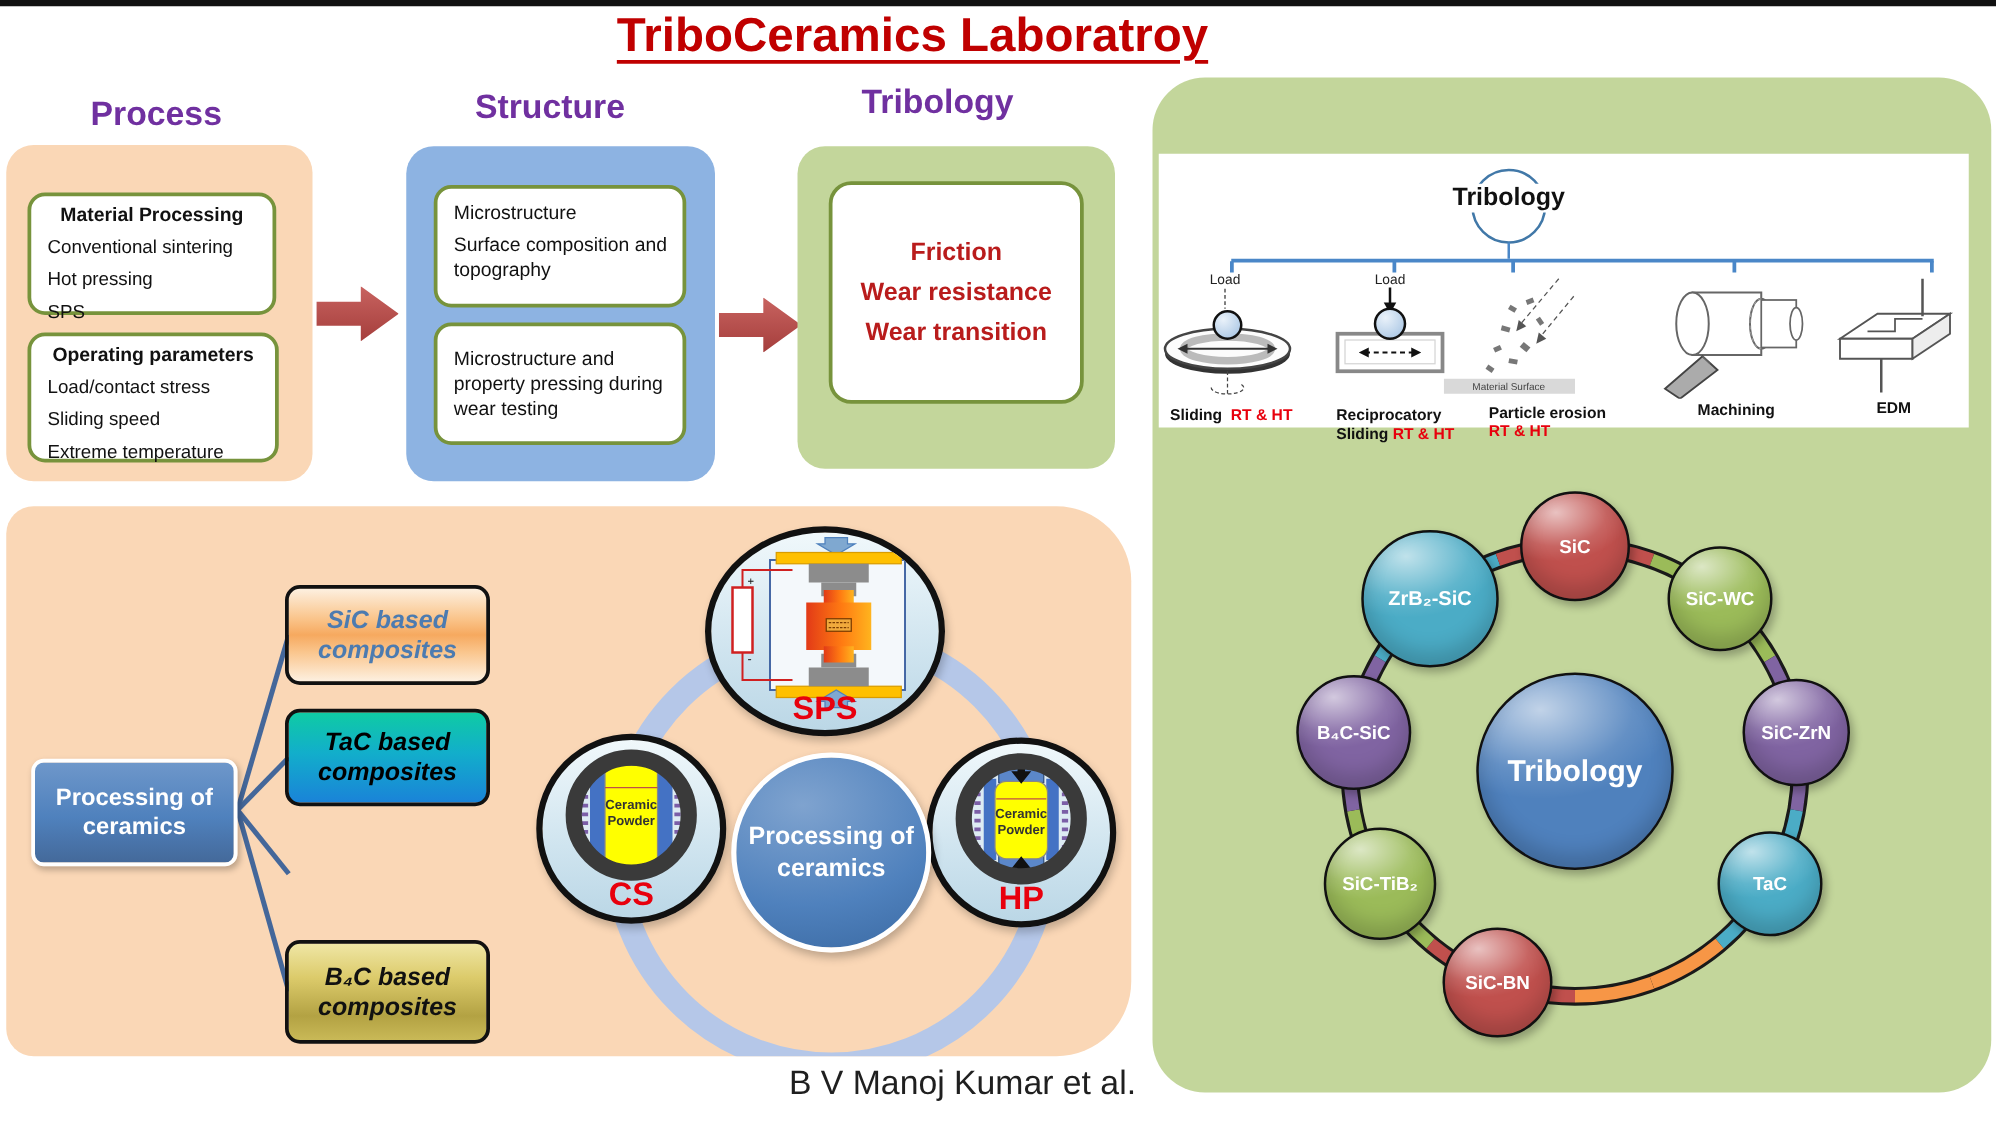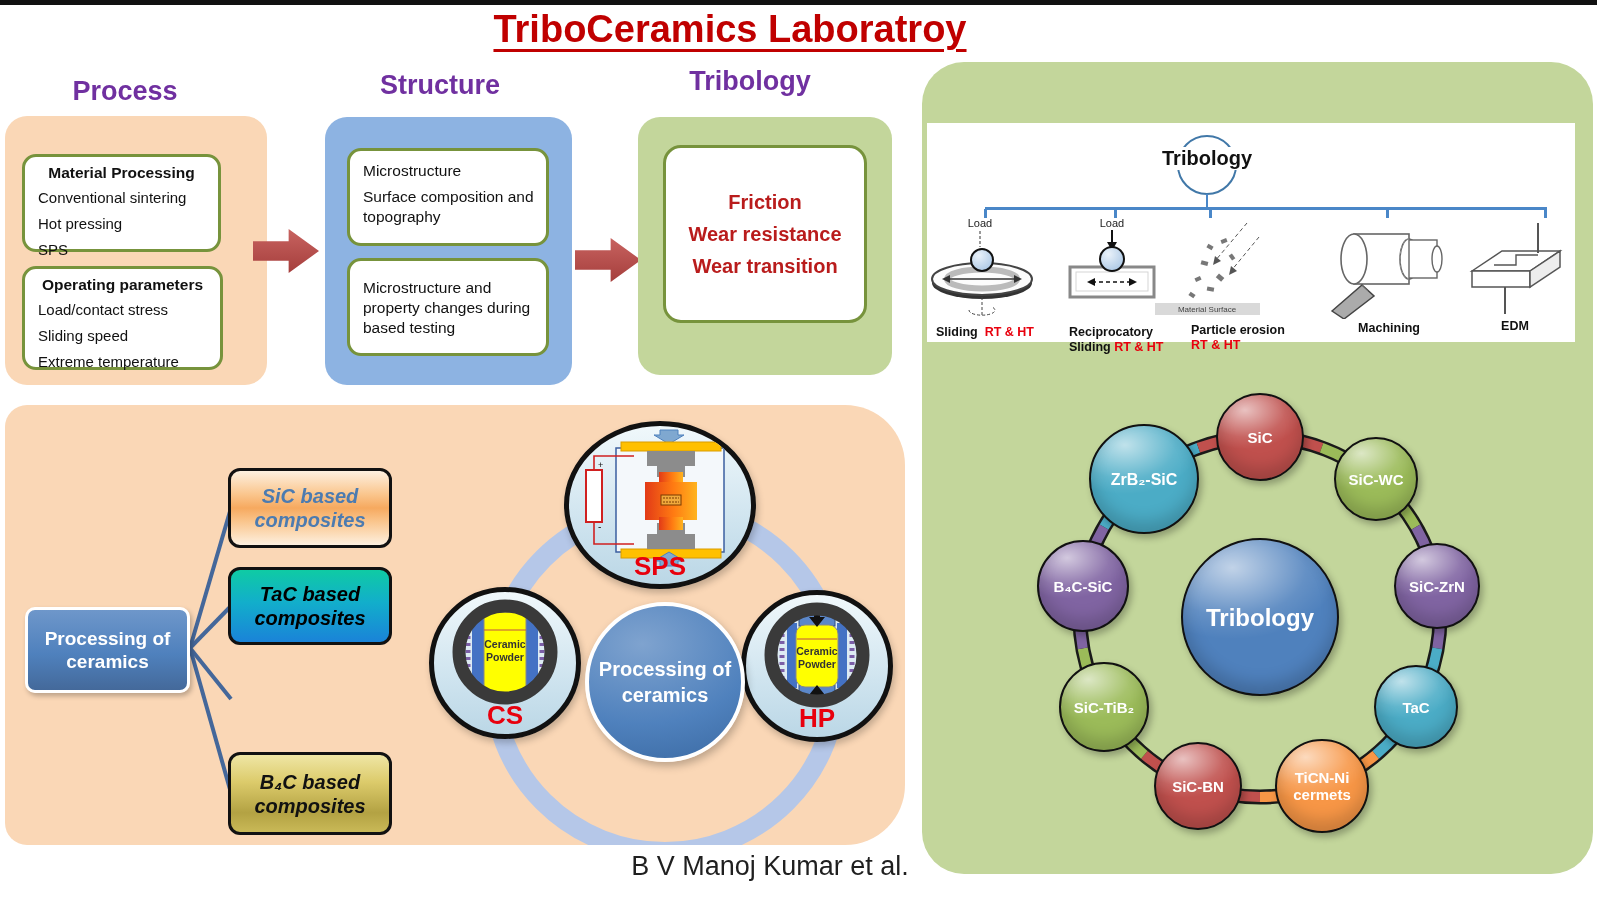--- a/index.html
+++ b/index.html
@@ -61,21 +61,21 @@
 <body>
 
 <div class="page">
   <div class="abs topbar"></div>
   <div class="abs title">TriboCeramics Laboratroy</div>
 
   <div class="abs colhead" style="left:40px;top:76px;">Process</div>
   <div class="abs colhead" style="left:355px;top:70px;">Structure</div>
   <div class="abs colhead" style="left:665px;top:66px;">Tribology</div>
 
-  <div class="abs panel-peach" style="left:5px;top:116px;width:245px;height:269px;padding-left:17px;">
+  <div class="abs panel-peach" style="left:5px;top:116px;width:245px;height:269px;">
     <div class="wbox" style="left:17px;top:38px;width:199px;height:98px;">
       <div class="bt">Material Processing</div>
       <div class="it">Conventional sintering</div>
       <div class="it">Hot pressing</div>
       <div class="it">SPS</div>
     </div>
     <div class="wbox" style="left:17px;top:150px;width:201px;height:104px;">
       <div class="bt">Operating parameters</div>
       <div class="it">Load/contact stress</div>
       <div class="it">Sliding speed</div>
@@ -85,21 +85,21 @@
 
   <div class="abs arrow" style="left:253px;top:229px;width:66px;height:44px;"></div>
   <div class="abs arrow" style="left:575px;top:238px;width:66px;height:44px;"></div>
 
   <div class="abs panel-blue" style="left:325px;top:117px;width:247px;height:268px;">
     <div class="wbox" style="left:22px;top:31px;width:202px;height:98px;">
       <div class="sbtext">Microstructure</div>
       <div class="sbtext" style="margin-top:6px;">Surface composition and topography</div>
     </div>
     <div class="wbox" style="left:22px;top:141px;width:202px;height:98px;">
-      <div class="sbtext" style="margin-top:17px;">Microstructure and property changes during based testing</div>
+      <div class="sbtext" style="margin-top:17px;">Microstructure and property pressing during wear testing</div>
     </div>
   </div>
 
   <div class="abs panel-green" style="left:638px;top:117px;width:254px;height:258px;">
     <div class="wbox" style="left:25px;top:28px;width:204px;height:178px;border-radius:18px;">
       <div class="tribo-items">
         <div>Friction</div>
         <div>Wear resistance</div>
         <div>Wear transition</div>
       </div>
@@ -222,21 +222,20 @@
       <path class="arc" style="stroke:var(--node_purple,#8064A2)" d="M 160.7 523.7 A 180 180 0 0 1 182.1 465"></path>
       <path class="arc" style="stroke:var(--node_teal,#4BACC6)" d="M 182.1 465 A 180 180 0 0 1 222.3 417.1"></path>
       <path class="arc" style="stroke:var(--node_teal,#4BACC6)" d="M 222.3 417.1 A 180 180 0 0 1 276.4 385.8"></path>
       <path class="arc" style="stroke:var(--node_red,#C0504D)" d="M 276.4 385.8 A 180 180 0 0 1 338 375"></path>
     </svg>
 
     <div class="node" style="--c:var(--node_red,#C0504D);left:294px;top:331px;width:88px;height:88px;">SiC</div>
     <div class="node" style="--c:var(--node_green,#9BBB59);left:412px;top:375px;width:84px;height:84px;">SiC-WC</div>
     <div class="node" style="--c:var(--node_purple,#8064A2);left:472px;top:481px;width:86px;height:86px;">SiC-ZrN</div>
     <div class="node" style="--c:var(--node_teal,#4BACC6);left:452px;top:603px;width:84px;height:84px;">TaC</div>
-    <div class="node" style="--c:var(--node_orange,#F79646);left:353px;top:677px;width:94px;height:94px;padding:0 10px;">TiCN-Ni cermets</div>
     <div class="node" style="--c:var(--node_red,#C0504D);left:232px;top:680px;width:88px;height:88px;">SiC-BN</div>
     <div class="node" style="--c:var(--node_green,#9BBB59);left:137px;top:600px;width:90px;height:90px;">SiC-TiB₂</div>
     <div class="node" style="--c:var(--node_purple,#8064A2);left:115px;top:478px;width:92px;height:92px;">B₄C-SiC</div>
     <div class="node" style="--c:var(--node_teal,#4BACC6);left:167px;top:362px;width:110px;height:110px;font-size:16px;">ZrB₂-SiC</div>
     <div class="node" style="--c:var(--node_blue,#4F81BD);left:259px;top:476px;width:158px;height:158px;font-size:24px;border-width:2px;">Tribology</div>
   </div>
 
   <div class="abs panel-peach" style="left:5px;top:405px;width:900px;height:440px;border-radius:22px 60px 60px 22px;">
 
     <svg class="abs" style="left:0;top:0;" width="900" height="440">

